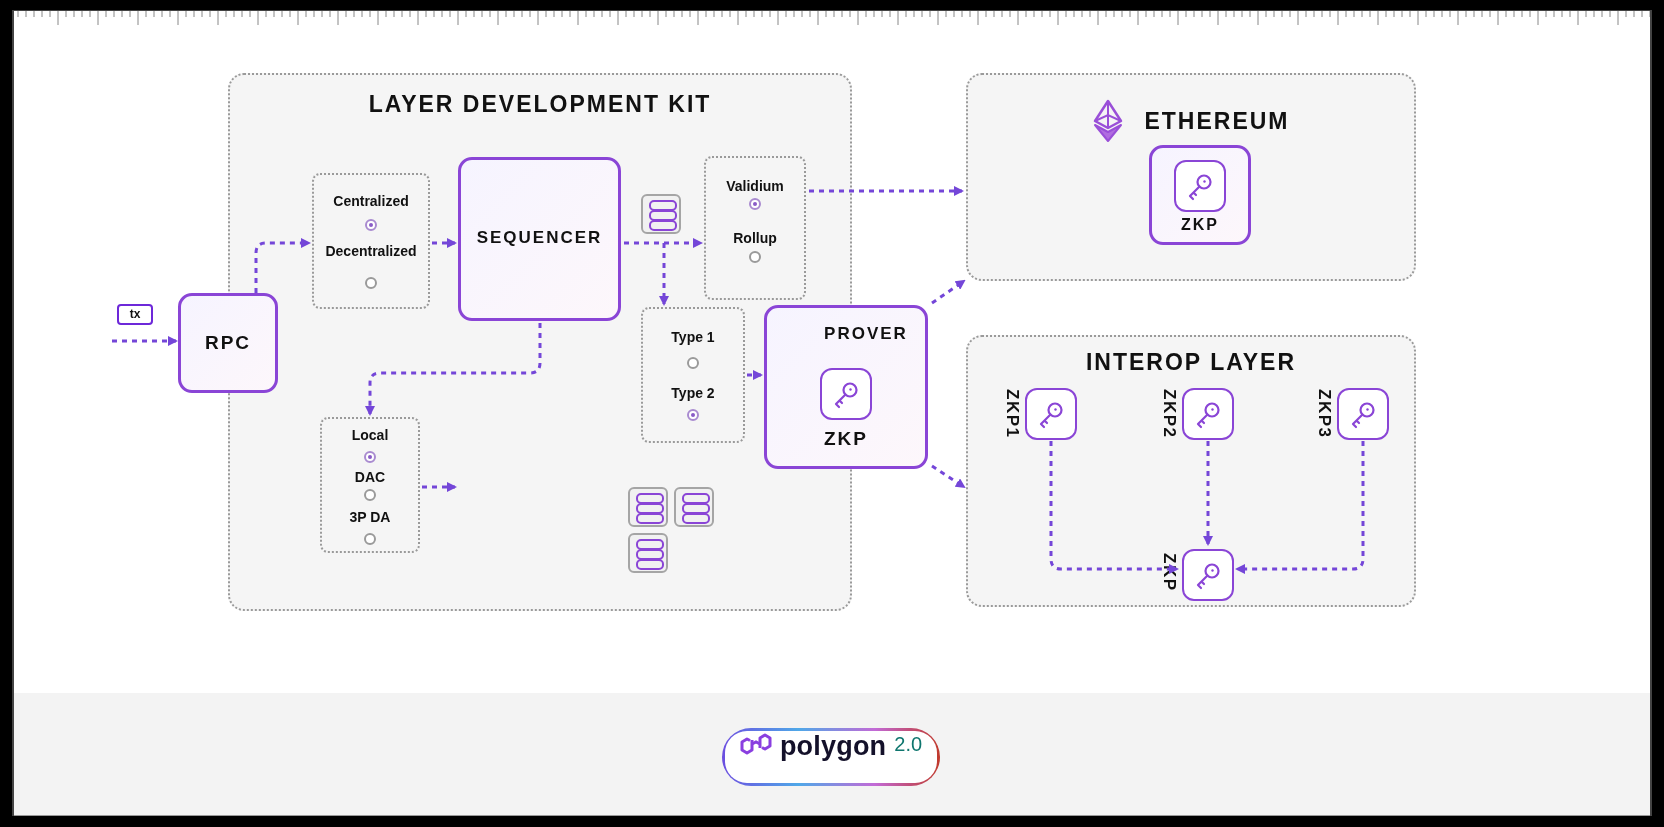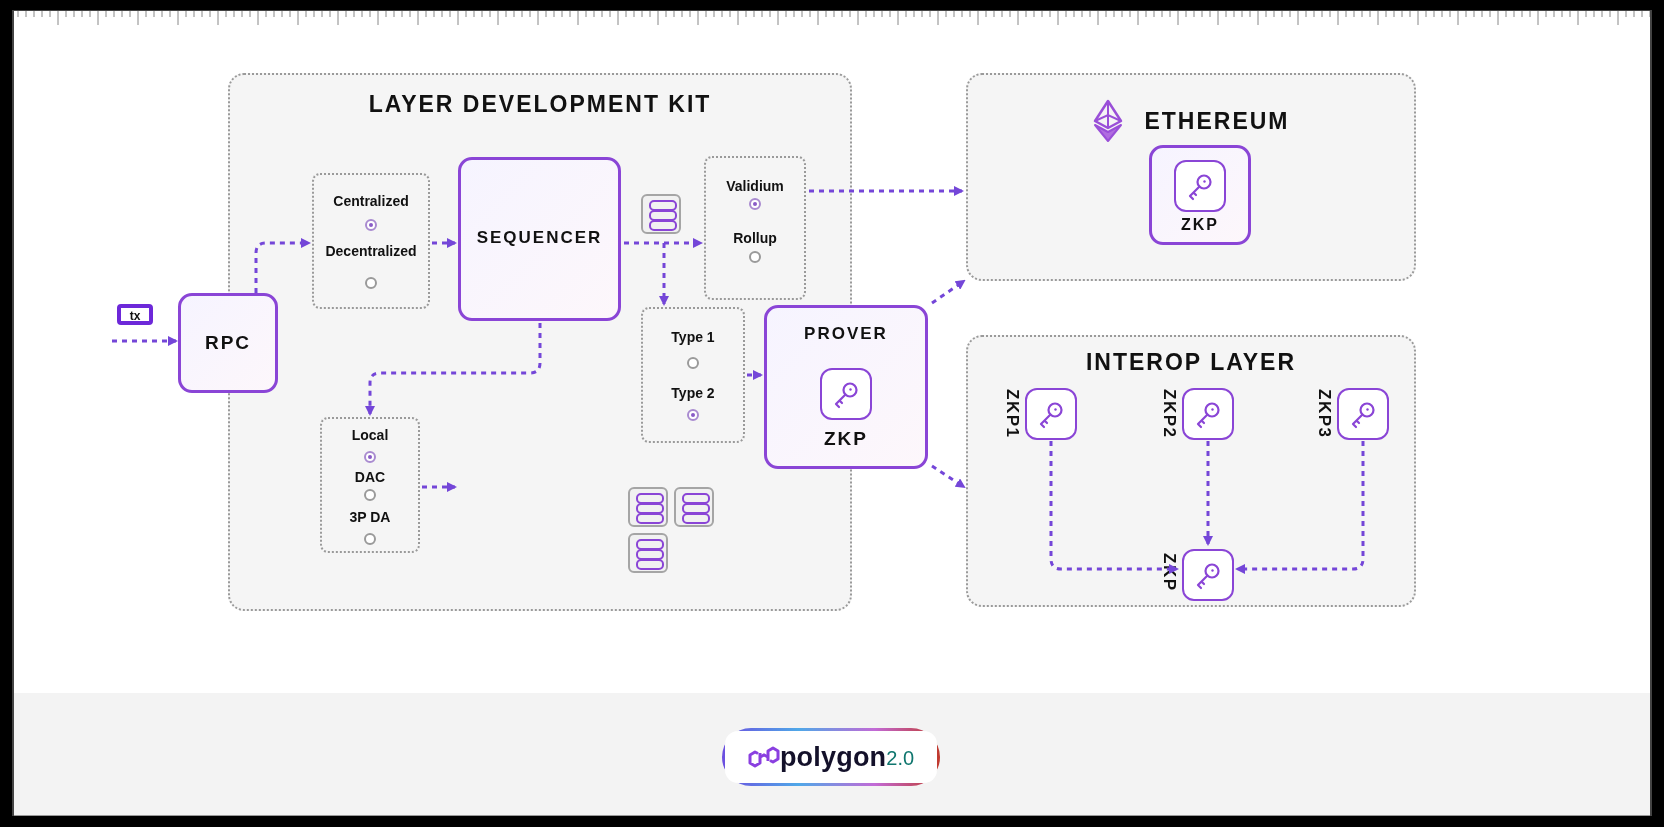--- a/index.html
+++ b/index.html
@@ -16,22 +16,22 @@
   .footer {
     position: absolute; left: 0; top: 682px; width: 100%; height: 124px; background: #f3f3f3;
     border-bottom: 2px solid #999; box-sizing: border-box;
   }
   .pill {
     position: absolute; left: 708px; top: 35px; width: 218px; height: 58px;
     border-radius: 30px; padding: 3px; box-sizing: border-box;
     background: linear-gradient(90deg, #6c4ee0, #4fa8e8 35%, #c26ad6 70%, #c0392b);
   }
   .pill-inner {
-    width: 100%; height: 100%; background: #fff; border-radius: 13px;
-    display: flex; align-items: center; justify-content: center; gap: 0;
+    width: 100%; height: 100%; background: #fff; border-radius: 22px;
+    display: flex; align-items: flex-start; justify-content: center; gap: 8px;
   }
   .pill-word { font-size: 27px; font-weight: bold; color: #14112a; letter-spacing: 0.2px; }
   .pill-ver { font-size: 20px; color: #0f766e; margin-top: 2px; font-weight: normal; }
 
   .group {
     position: absolute; background: #f5f5f5; border: 2.5px dotted #9a9a9a; border-radius: 16px; box-sizing: border-box;
   }
   .group-title {
     position: absolute; left: 0; width: 100%; text-align: center; font-weight: bold; font-size: 23px;
     letter-spacing: 2px; color: #111;
@@ -57,21 +57,21 @@
   }
   .keybox {
     position: absolute; width: 52px; height: 52px; border: 2.5px solid #8a45d6; border-radius: 12px; box-sizing: border-box;
     background: #fff; display: flex; align-items: center; justify-content: center;
   }
   .vlabel {
     position: absolute; font-weight: bold; font-size: 17px; color: #111; letter-spacing: 1.5px;
     transform: rotate(90deg); transform-origin: left top; white-space: nowrap;
   }
   .txbox {
-    position: absolute; left: 103px; top: 293px; width: 36px; height: 21px; border: 4px solid #6d28d9; border-radius: 4px;
+    position: absolute; left: 103px; top: 293px; width: 36px; height: 21px; border: 2px solid #6d28d9; border-radius: 4px;
     box-sizing: border-box; background: #fff; font-size: 12px; font-weight: bold; text-align: center; line-height: 17px; color: #111;
   }
   .stack {
     position: absolute; width: 40px; height: 40px; border: 2px solid #a5a5a5; border-radius: 6px; box-sizing: border-box; background: #f1f1f1;
   }
   .stack i {
     position: absolute; left: 6px; width: 24px; height: 7px; border: 2px solid #8a45d6; border-radius: 5px; box-sizing: content-box; display:block;
   }
   svg.overlay { position: absolute; left: 0; top: 0; pointer-events: none; }
 </style>
@@ -340,21 +340,21 @@
   </div>
 
   <div class="opt-box" style="left:627px;top:296px;width:104px;height:136px;">
     <div class="opt-label" style="top:20px;">Type 1</div>
     <div class="radio" style="left:44px;top:48px;"></div>
     <div class="opt-label" style="top:76px;">Type 2</div>
     <div class="radio on" style="left:44px;top:100px;"></div>
   </div>
 
   <div class="node" style="left:750px;top:294px;width:164px;height:164px;">
-    <div class="node-label" style="top:16px;font-size:17px;">PROVER</div>
+    <div class="node-label" style="top:16px;font-size:17px;margin-left:20px;">PROVER</div>
     <div class="keybox" style="left:53px;top:60px;">
       <span class="key" style="display: inline-block; width: 30px; height: 30px;"><svg width="30" height="30" viewBox="0 0 30 30">
             <circle cx="19" cy="11" r="6.5" fill="none" stroke="#8a45d6" stroke-width="2.2"></circle>
             <circle cx="19.5" cy="10.5" r="1.2" fill="#8a45d6"></circle>
             <path d="M14.5 15.5 L5 25 L8 28 M8.5 21.5 L11 24" fill="none" stroke="#8a45d6" stroke-width="2.2" stroke-linecap="round" stroke-linejoin="round"></path>
           </svg></span>
     </div>
     <div class="node-label" style="top:120px;font-size:19px;">ZKP</div>
   </div>
 

